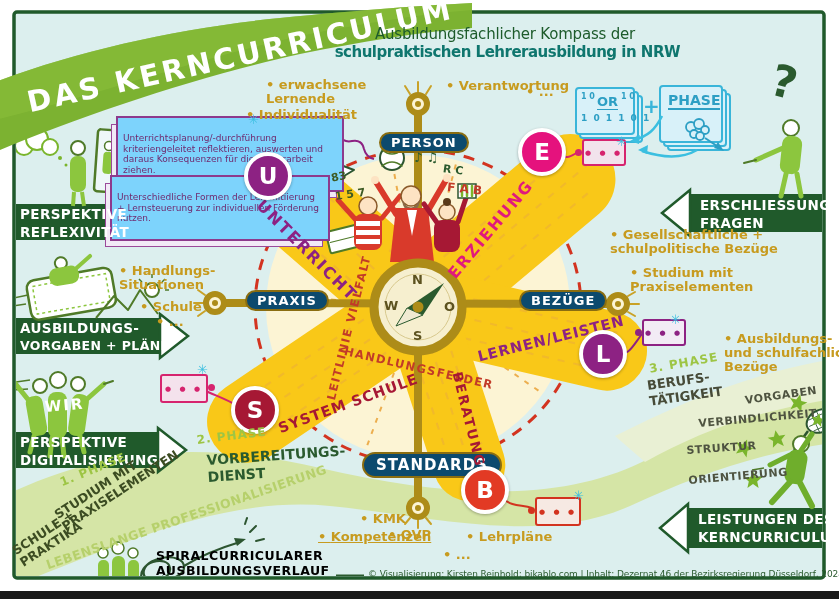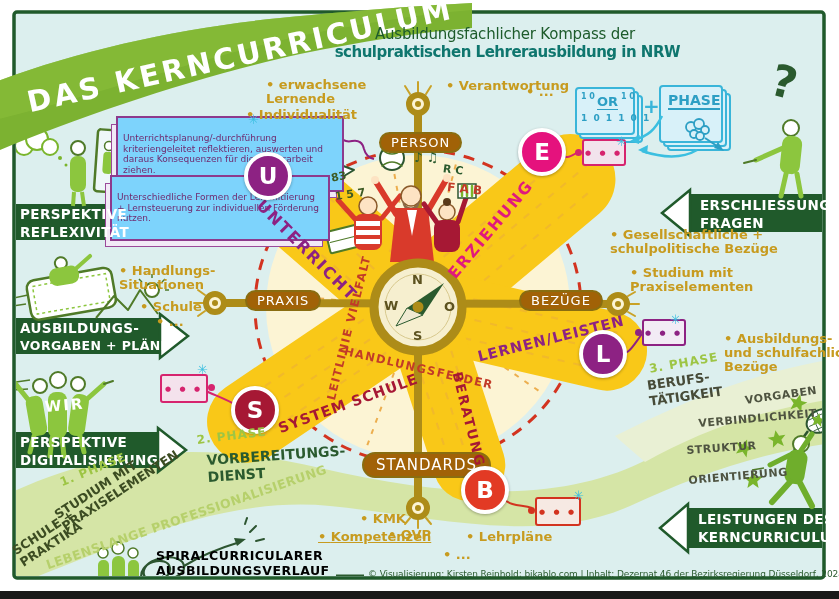--- a/index.html
+++ b/index.html
@@ -6,21 +6,21 @@
   #poster{position:relative;width:839px;height:599px;overflow:hidden;background:#fff;}
   #art{position:absolute;left:0;top:0;}
   #txt{position:absolute;left:0;top:0;width:839px;height:599px;}
   .t{position:absolute;white-space:nowrap;}
   .rot{transform-origin:0 0;}
   .pre{white-space:pre-line;}
   .wrap{white-space:normal;}
   .gold{color:#c79b1f;font-weight:bold;font-size:13px;line-height:1.08;}
   .b::before{content:"• ";}
   .banner-text{color:#fff;font-weight:bold;font-size:13.5px;line-height:1.3;letter-spacing:.4px;}
-  .capsule{position:absolute;background:#a16207;border:2px solid #8a6d10;border-radius:16px;color:#fff;font-weight:normal;font-size:13px;letter-spacing:1px;padding:1px 10px;white-space:nowrap;}
+  .capsule{position:absolute;background:#0c4a6e;border:2px solid #8a6d10;border-radius:16px;color:#fff;font-weight:bold;font-size:13px;letter-spacing:1px;padding:1px 10px;white-space:nowrap;}
   .badge{position:absolute;width:40px;height:40px;border-radius:50%;border:4px solid #fff;color:#fff;font-weight:bold;font-size:23px;display:flex;align-items:center;justify-content:center;box-shadow:0 1px 3px rgba(0,0,0,.3);}
   .arm{position:absolute;font-weight:bold;transform-origin:0 0;white-space:nowrap;}
   .cl{position:absolute;font-weight:bold;font-size:13px;color:#5c521f;}
   .sbox{position:absolute;border:2px solid currentColor;border-radius:3px;display:flex;align-items:center;justify-content:center;font-size:7px;letter-spacing:3px;font-weight:bold;}
   .sbox::before{content:"";position:absolute;left:-9px;top:8px;width:7px;height:7px;border-radius:50%;background:currentColor;}
   .sbox.knob-r::before{left:auto;right:-9px;}
   .ast{position:absolute;color:#3bbfe0;font-size:13px;font-weight:bold;}
   .kbox{position:absolute;background:#7dd3fc;border:2px solid #8d3a8d;color:#6f2a6f;font-size:9px;line-height:1.18;padding:15px 5px;white-space:normal;box-shadow:-6px 7px 0 -2px #f2eaf6,-6px 7px 0 -1px #9a4a9a;}
 </style>
 </head>

